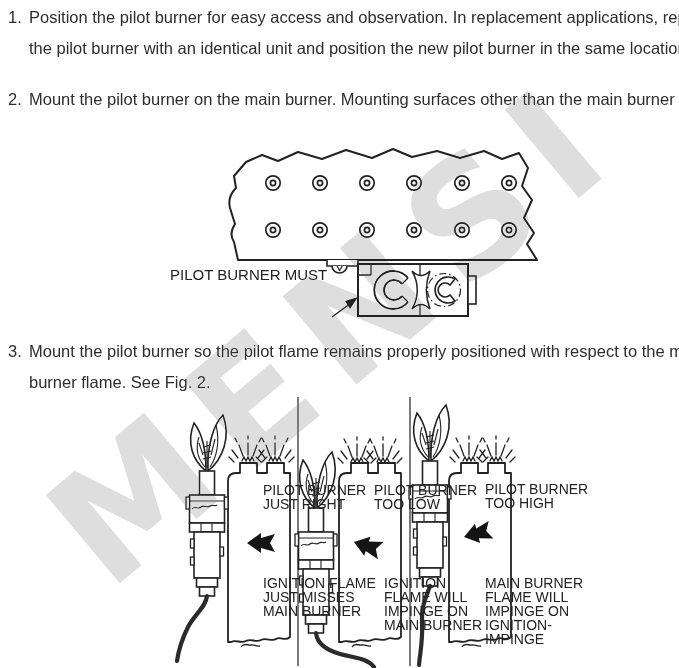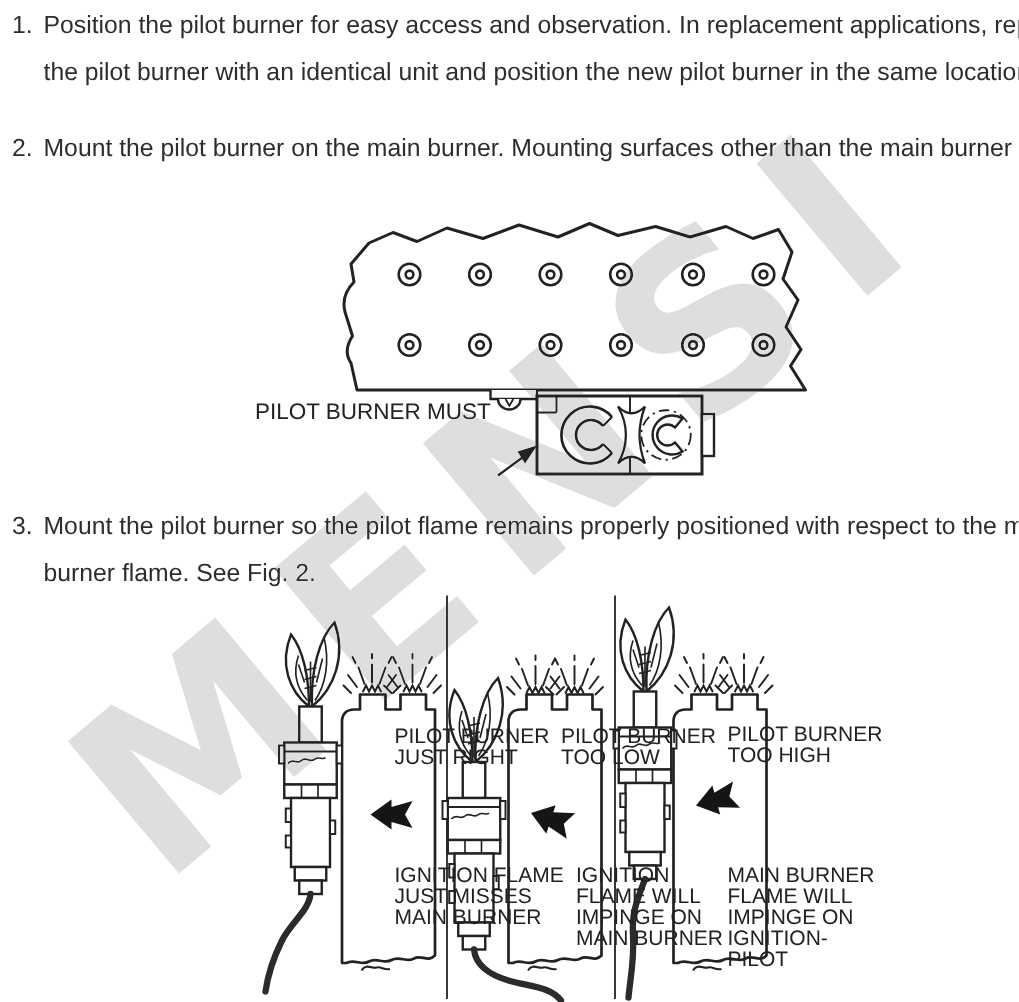--- a/index.html
+++ b/index.html
@@ -244,18 +244,18 @@
 
   <div class="diag-label fig2-label" id="p3-pos">
     <span>PILOT BURNER</span>
     <span>TOO HIGH</span>
   </div>
   <div class="diag-label fig2-label" id="p3-cap">
     <span>MAIN BURNER</span>
     <span>FLAME WILL</span>
     <span>IMPINGE ON</span>
     <span>IGNITION-</span>
-    <span>PILOT</span>
+    <span>IMPINGE</span>
   </div>
 
   <div class="watermark">MENSI</div>
 
 </div>
 
 </body></html>

